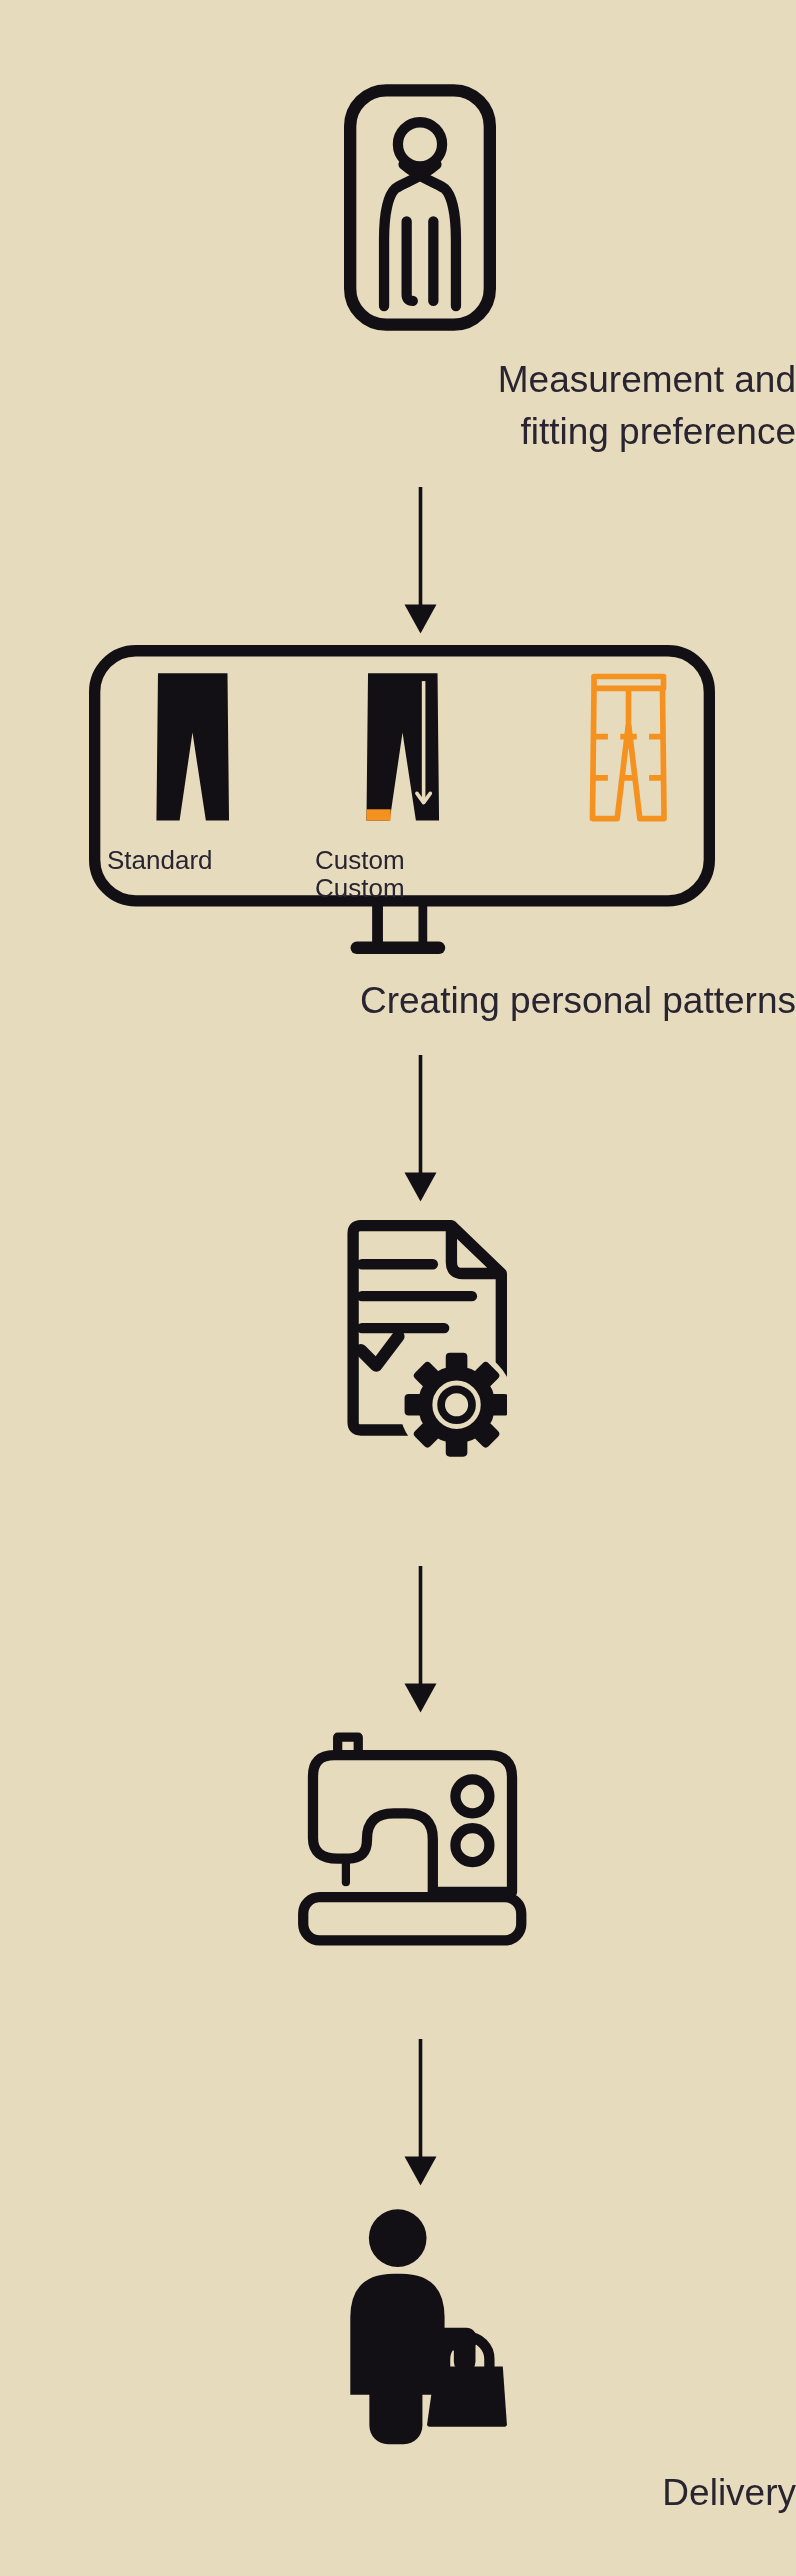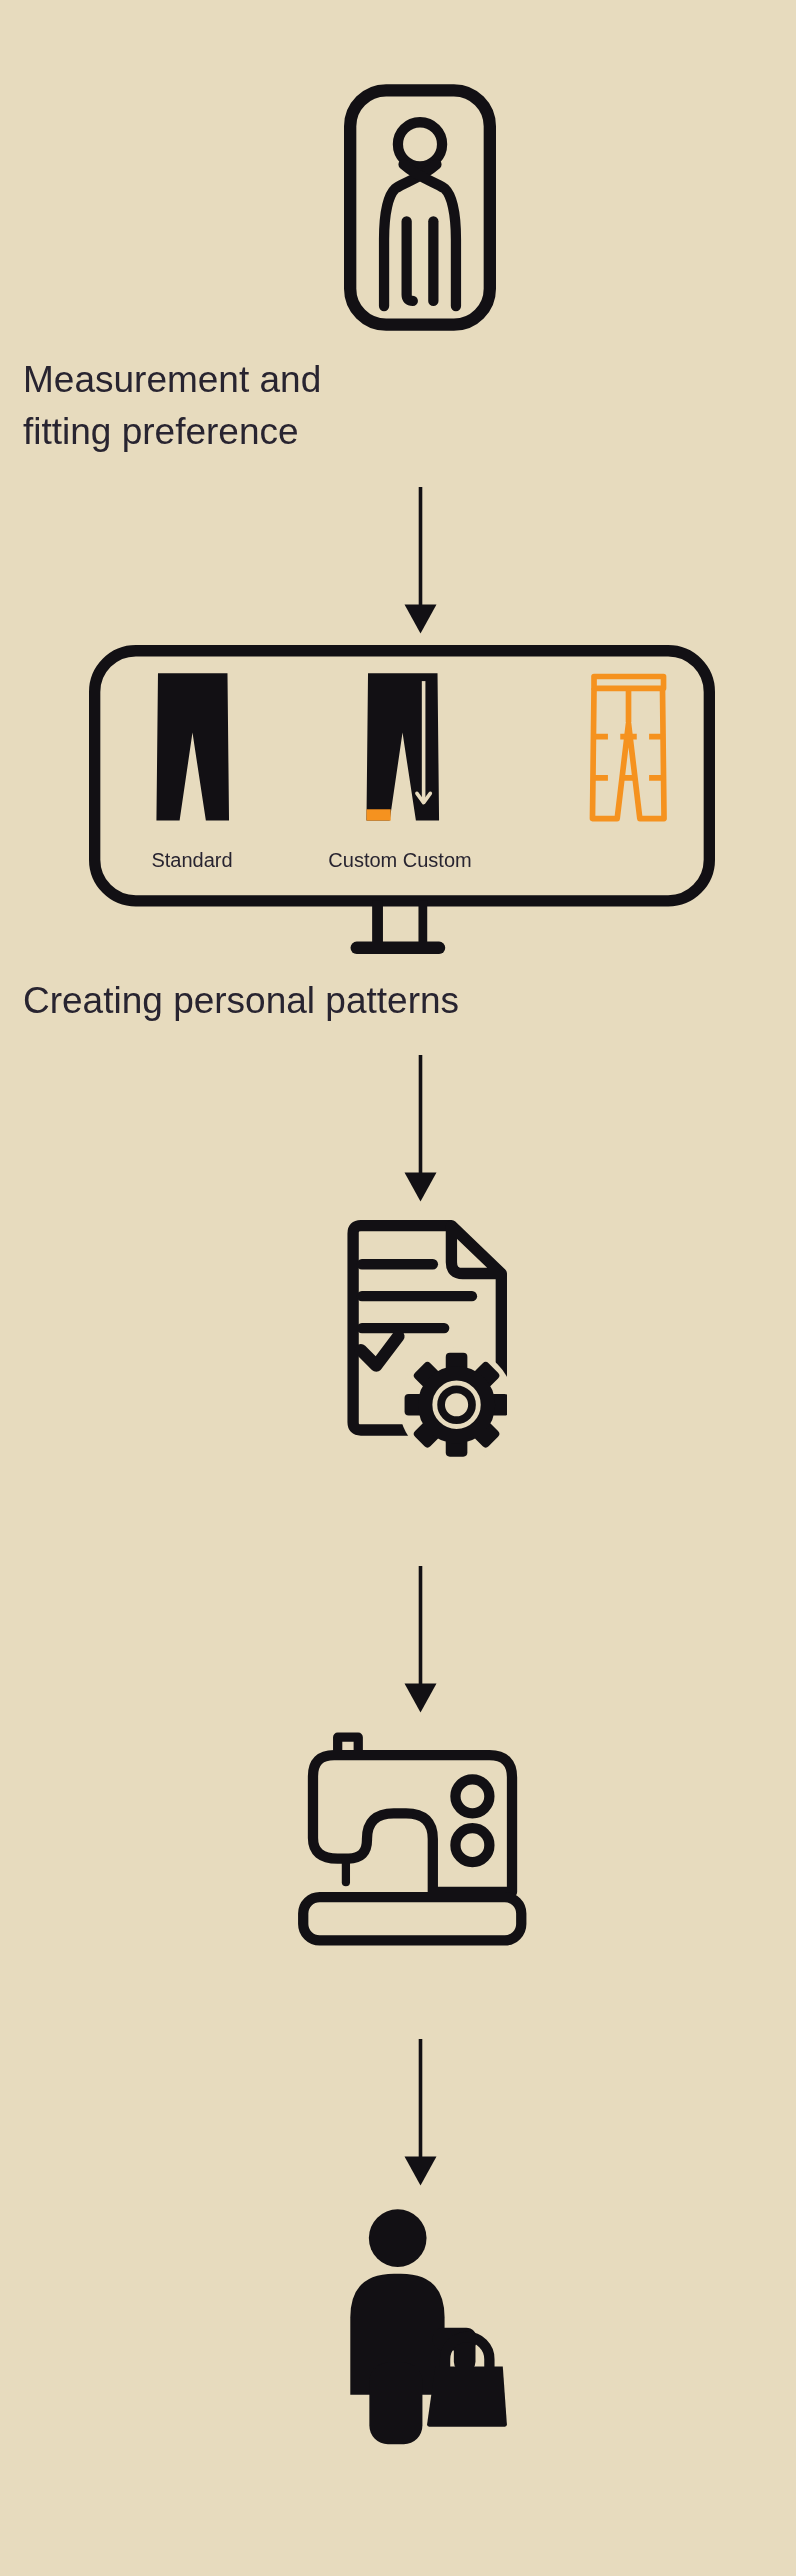--- a/index.html
+++ b/index.html
@@ -9,27 +9,27 @@
     --orange:#f5921f;
   }
   html,body{margin:0;padding:0;}
   body{background:var(--background);font-family:"Liberation Sans",sans-serif;}
   .canvas{
     position:relative;width:796px;height:2629px;margin:0 auto;
     background:var(--background);overflow:hidden;color:var(--ink);
   }
   .abs{position:absolute;}
   .step-label{
-    position:absolute;left:23px;right:0;text-align:left;
+    position:absolute;left:23px;right:0;text-align:right;
     font-size:37px;line-height:52px;color:var(--text);
     white-space:pre-line;letter-spacing:0px;
   }
   .opt-label{
-    position:absolute;width:170px;text-align:center;
-    font-size:20px;line-height:28px;color:var(--text);
+    position:absolute;width:170px;text-align:left;
+    font-size:26px;line-height:28px;color:var(--text);
   }
   svg{display:block;}
   .stroke{stroke:var(--ink);fill:none;}
   .fill{fill:var(--ink);stroke:none;}
   .orange-stroke{stroke:var(--orange);fill:none;}
   .orange-fill{fill:var(--orange);stroke:none;}
   .bg-stroke{stroke:var(--background);fill:none;}
   .bg-fill{fill:var(--background);stroke:none;}
 </style>
 </head>
@@ -141,15 +141,16 @@
   <svg class="abs" style="left:340px;top:2208px" width="170" height="240" viewBox="0 0 330 465">
     <circle class="fill" cx="112" cy="58" r="56"></circle>
     <path class="fill" d="M20,362 L20,212 Q20,127 105,127 L118,127 Q203,127 203,212 L203,362 Z"></path>
     <rect class="fill" x="57" y="300" width="103" height="158" rx="36"></rect>
     <rect class="fill" x="180" y="232" width="86" height="44" rx="21"></rect>
     <rect class="fill" x="221" y="240" width="42" height="78" rx="20"></rect>
     <path class="stroke" stroke-width="20" d="M204,310 L204,293 A43,43 0 0 1 290,293 L290,310"></path>
     <path class="fill" stroke-linejoin="round" d="M185,307 L316,307 L324,420 Q324,424 320,424 L173,424 Q169,424 169,420 Z"></path>
   </svg>
 
+  <div class="step-label" style="top:2467px">Delivery</div>
 
 </div>
 
 
 </body></html>

